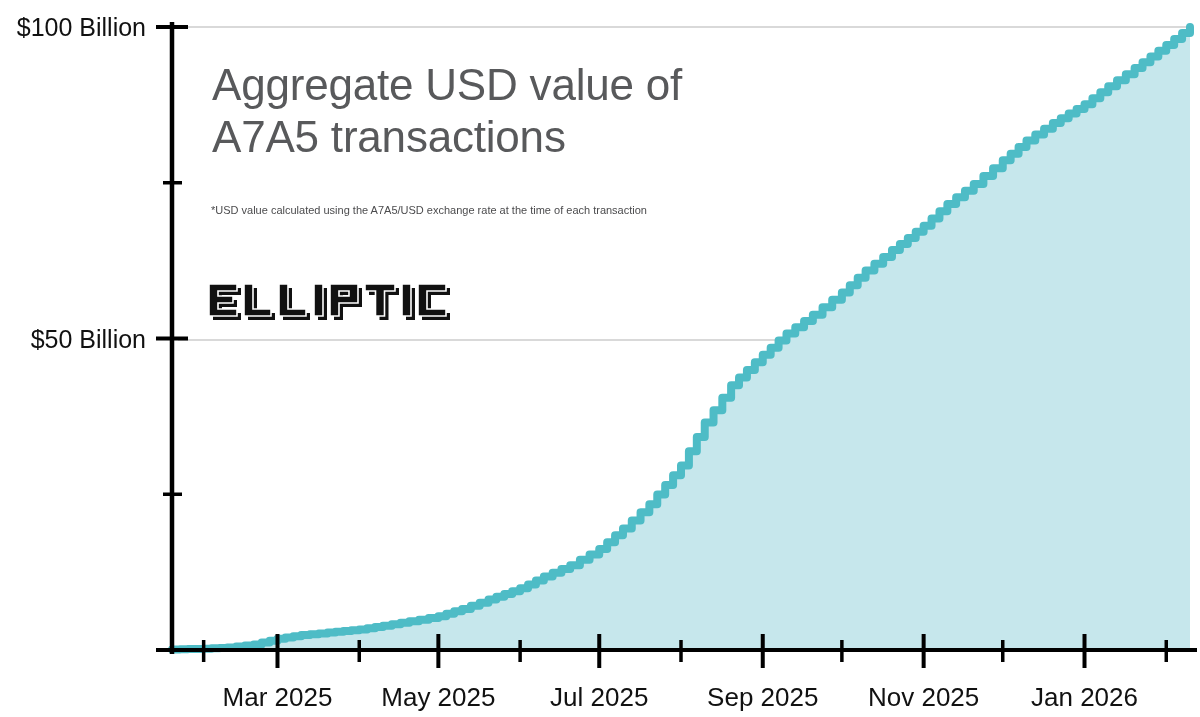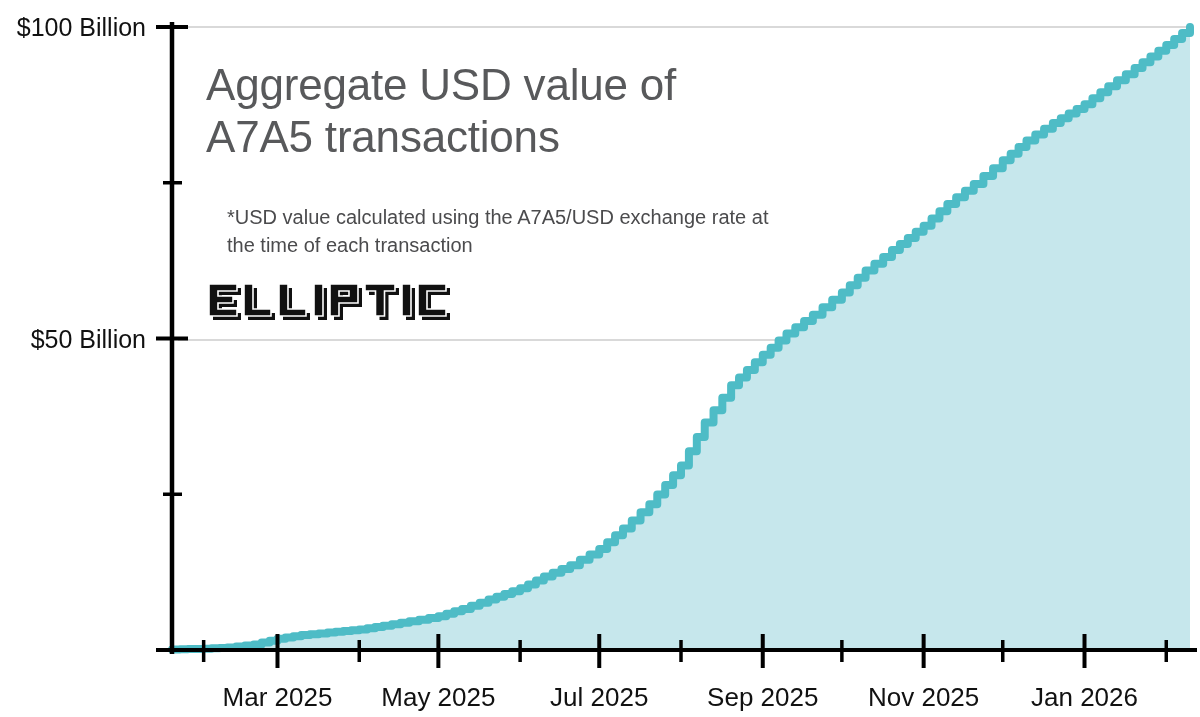--- a/index.html
+++ b/index.html
@@ -30,39 +30,38 @@
     font-size: 25px;
     fill: #111111;
   }
   .xlabel-text {
     font-family: "Liberation Sans", sans-serif;
     font-size: 26px;
     fill: #111111;
   }
   .chart-title {
     position: absolute;
-    left: 206px;
+    left: 212px;
     top: 59px;
     width: 640px;
     font-size: 44px;
     line-height: 1.18;
     font-weight: 400;
     color: #58595b;
     letter-spacing: -0.2px;
     white-space: pre-line;
   }
   .chart-note {
     position: absolute;
     left: 211px;
     top: 203px;
     width: 570px;
-    font-size: 20px;
+    font-size: 11px;
     line-height: 1.42;
     color: #4b4b4d;
-    margin-left: 16px;
   }
   .brand-logo {
     position: absolute;
     left: 209px;
     top: 283px;
     display: flex;
     align-items: flex-end;
     gap: 3px;
     height: 40px;
   }

